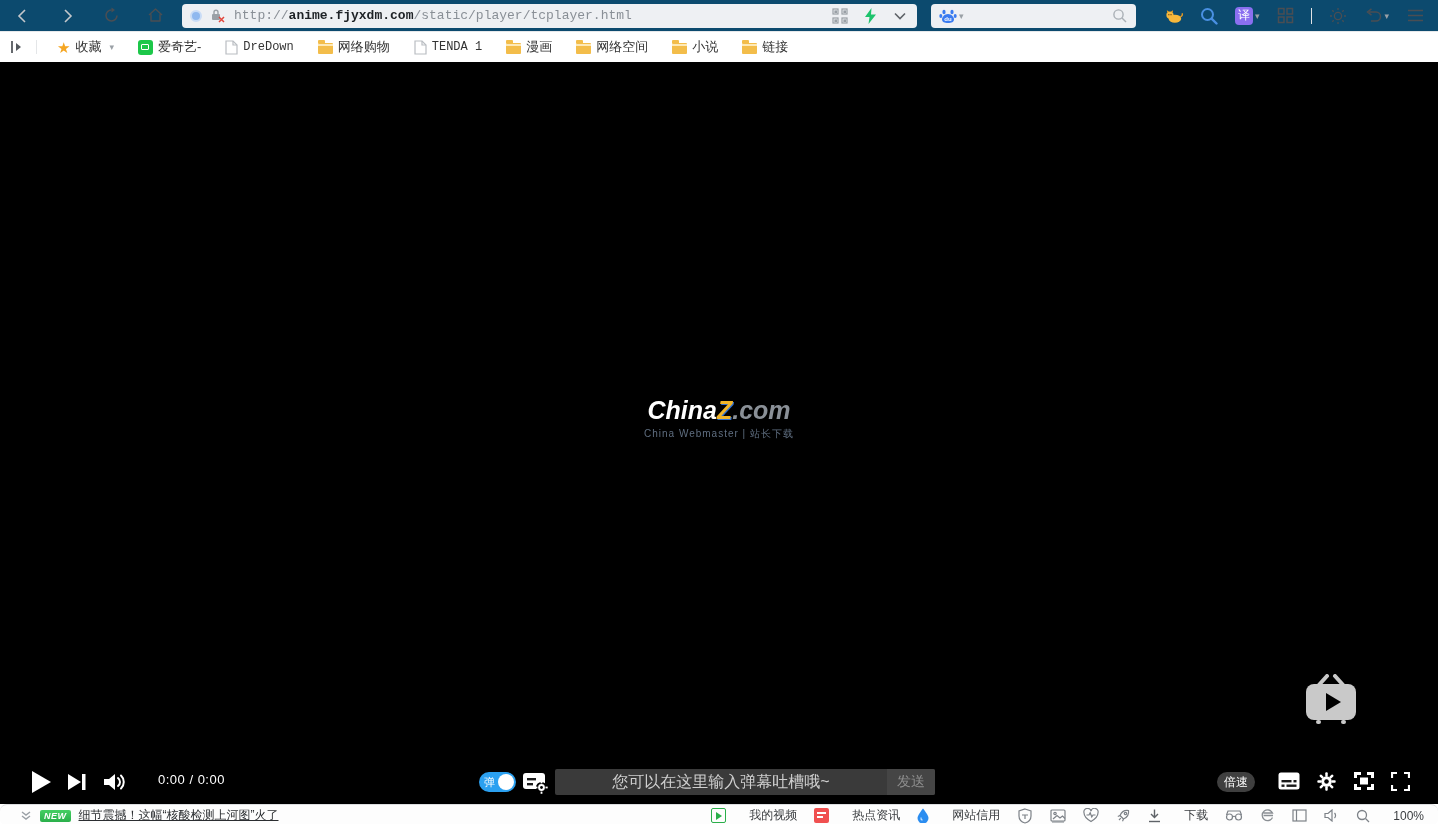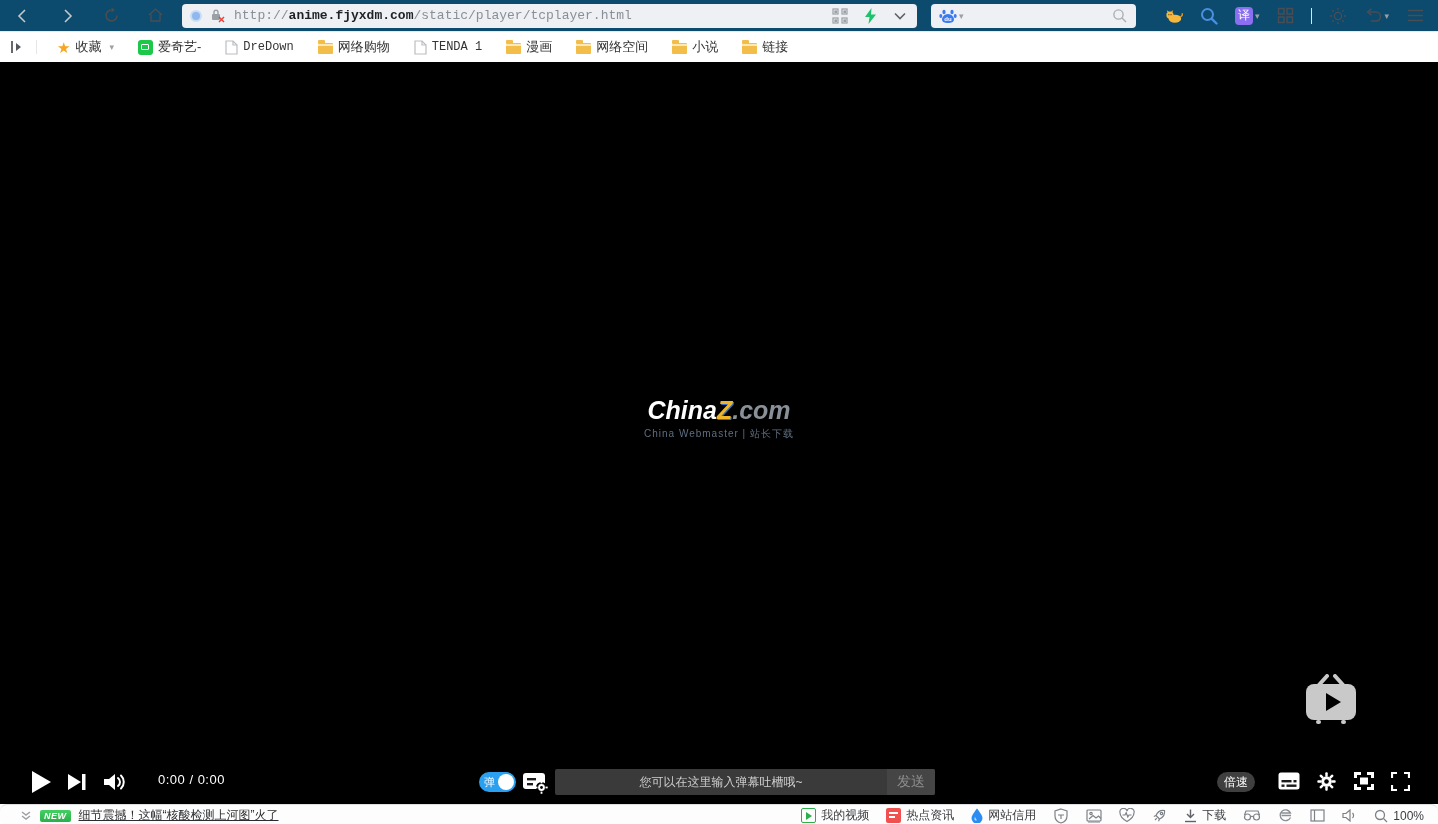--- a/index.html
+++ b/index.html
@@ -54,33 +54,33 @@
   
   .controls { position:absolute; left:12px; right:0; bottom:4px; height:36px; }
   .ctl { position:absolute; display:flex; align-items:center; justify-content:center; cursor:pointer; }
   .time-label { position:absolute; left:146px; top:8px; font-size:13px; color:#fff; letter-spacing:0.5px; }
 
   .danmu-toggle { position:absolute; left:467px; top:8px; width:37px; height:20px; background:#2ba0f0; border-radius:10px; display:flex; align-items:center; cursor:pointer; }
   .danmu-toggle .lab { color:#fff; font-size:11px; margin-left:5px; }
   .danmu-toggle .knob { position:absolute; right:2px; top:2px; width:16px; height:16px; border-radius:50%; background:#fff; }
 
   .danmu-input { position:absolute; left:543px; top:5px; width:380px; height:26px; background:#3a3a3a; border-radius:2px; display:flex; align-items:center; }
-  .danmu-input input { flex:1; background:transparent; border:none; outline:none; color:#ffffff; font-size:12px; text-align:center; font-family:"Liberation Sans", sans-serif; }
+  .danmu-input input { flex:1; background:transparent; border:none; outline:none; color:#ffffff; font-size:16px; text-align:center; font-family:"Liberation Sans", sans-serif; }
   .danmu-input input::placeholder { color:#cfcfcf; }
   .send-btn { padding:0 10px; font-size:14px; color:#8f8f8f; height:100%; display:flex; align-items:center; background:#454545; border-radius:0 2px 2px 0; cursor:pointer; }
 
   .speed-pill { position:absolute; right:183px; top:8px; width:38px; height:20px; border-radius:10px; background:#3f3f3f; color:#fff; font-size:12px; display:flex; align-items:center; justify-content:center; cursor:pointer; }
 
   
   .statusbar { height:22px; background:#fdfdfd; border-top:1px solid #dcdee0; display:flex; align-items:center; font-size:12px; color:#3a3d40;border-radius:7px; }
   .sb-left { display:flex; align-items:center; gap:8px; padding-left:20px; }
   .new-badge { background:linear-gradient(#45cf63,#2aaf4a); color:#fff; font-size:9px; font-weight:bold; font-style:italic; padding:1px 4px; border-radius:2px; letter-spacing:0.5px; }
   .news-link { text-decoration:underline; color:#2b2e31; cursor:pointer; }
   .sb-right { margin-left:auto; display:flex; align-items:center; gap:17px; padding-right:14px; }
-  .sb-item { display:flex; align-items:center; gap:5px; cursor:pointer; color:#3a3d40; }
+  .sb-item { display:flex; align-items:center; gap:23px; cursor:pointer; color:#3a3d40; }
   .sb-ic { display:flex; align-items:center; }
   .ie-e { font-size:14px; color:#8a8f94; font-style:italic; font-family:"Liberation Serif", serif; line-height:1; }
 
   .hot-ic { width:15px; height:15px; background:#f05050; border-radius:2px; position:relative; }
   .hot-ic:before { content:""; position:absolute; left:3px; top:4px; width:9px; height:2px; background:#fff; }
   .hot-ic:after { content:""; position:absolute; left:3px; top:8px; width:6px; height:2px; background:#fff; }
   .myvideo-ic { width:15px; height:15px; border:1.5px solid #2aaf4a; border-radius:2px; display:flex; align-items:center; justify-content:center; }
   .myvideo-ic span { width:0; height:0; border-left:6px solid #2aaf4a; border-top:4px solid transparent; border-bottom:4px solid transparent; margin-left:1px; }
 </style>
 </head>

